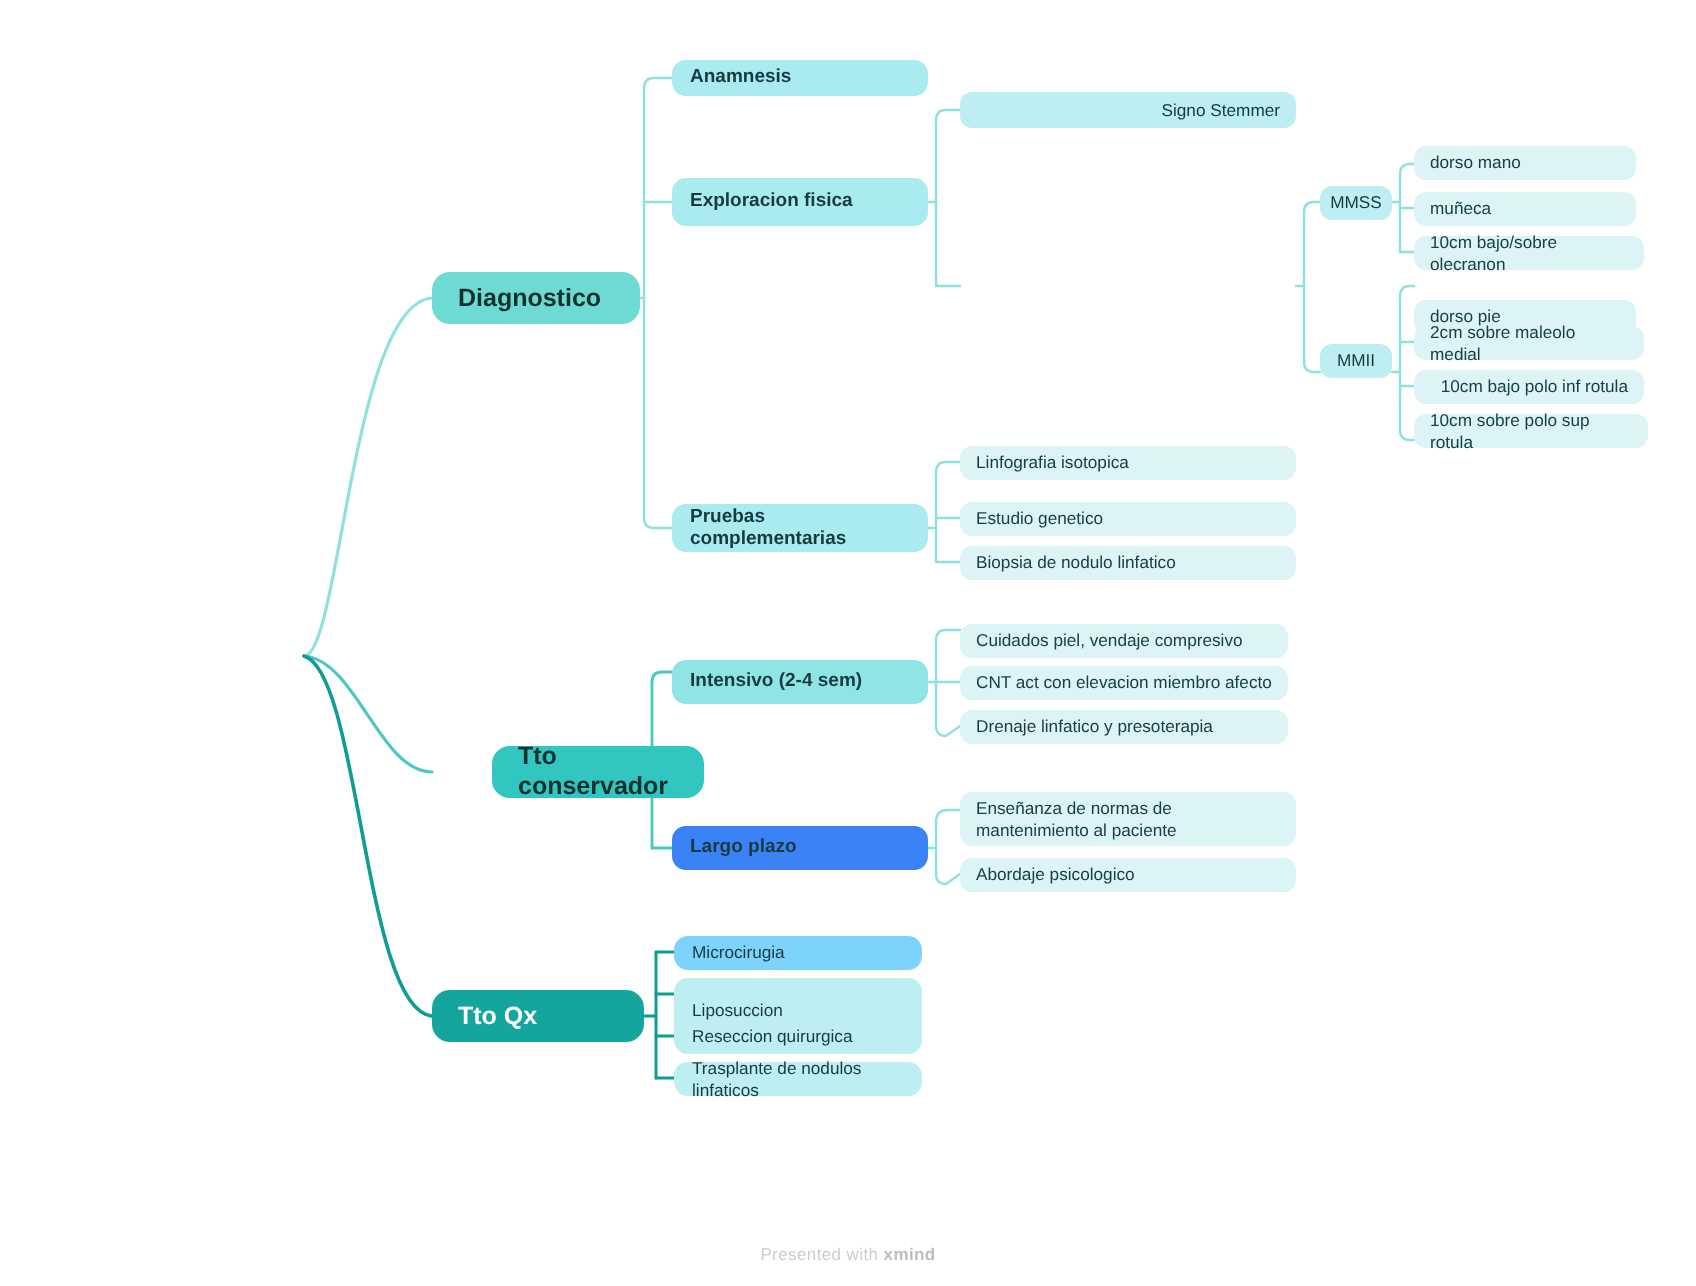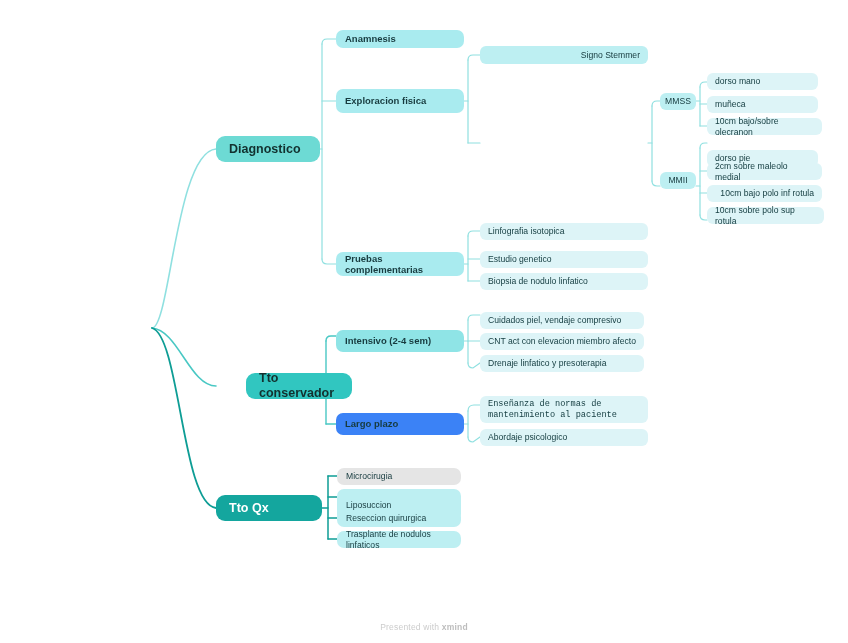--- a/index.html
+++ b/index.html
@@ -70,21 +70,21 @@
 
   
   .n-leaf{
     background:#ddf4f7;
     color:#184044;
     font-size:8.6px;
     font-weight:normal;
     border-radius:6px;
     padding:0 8px;
   }
-  .n-leaf.two-line{line-height:1.25;font-family:Liberation Mono, monospace;}
+  .n-leaf.two-line{line-height:1.25;}
 
   .note-icon{
     position:absolute;
     right:8px;top:50%;
     transform:translateY(-50%);
     width:9px;height:8px;
     display:block;
   }
   .note-icon i{
     display:block;height:1.4px;background:#3a8f93;margin-bottom:1.6px;border-radius:1px;
@@ -269,21 +269,21 @@
     <span>Drenaje linfatico y presoterapia</span>
   </div>
 
   <div class="node n-leaf two-line" style="left:480px;top:396px;width:168px;height:27px;">
     <span>Enseñanza de normas de mantenimiento al paciente</span>
   </div>
   <div class="node n-leaf" style="left:480px;top:429px;width:168px;height:17px;">
     <span>Abordaje psicologico</span>
   </div>
 
-  <div class="node n-l2" style="left:337px;top:468px;width:124px;height:17px;background:#e5e5e5;font-weight:normal;font-size:8.6px;">
+  <div class="node n-l2" style="left:337px;top:468px;width:124px;height:17px;background:#7dd3fc;font-weight:normal;font-size:8.6px;">
     <span>Microcirugia</span>
   </div>
   <div class="node n-l2" style="left:337px;top:489px;width:124px;height:32px;background:#bdeff2;font-weight:normal;font-size:8.6px;">
     <span>Liposuccion</span>
   </div>
   <div class="node n-l2" style="left:337px;top:510px;width:124px;height:17px;background:#bdeff2;font-weight:normal;font-size:8.6px;">
     <span>Reseccion quirurgica</span>
   </div>
   <div class="node n-l2" style="left:337px;top:531px;width:124px;height:17px;background:#bdeff2;font-weight:normal;font-size:8.6px;">
     <span>Trasplante de nodulos linfaticos</span>

